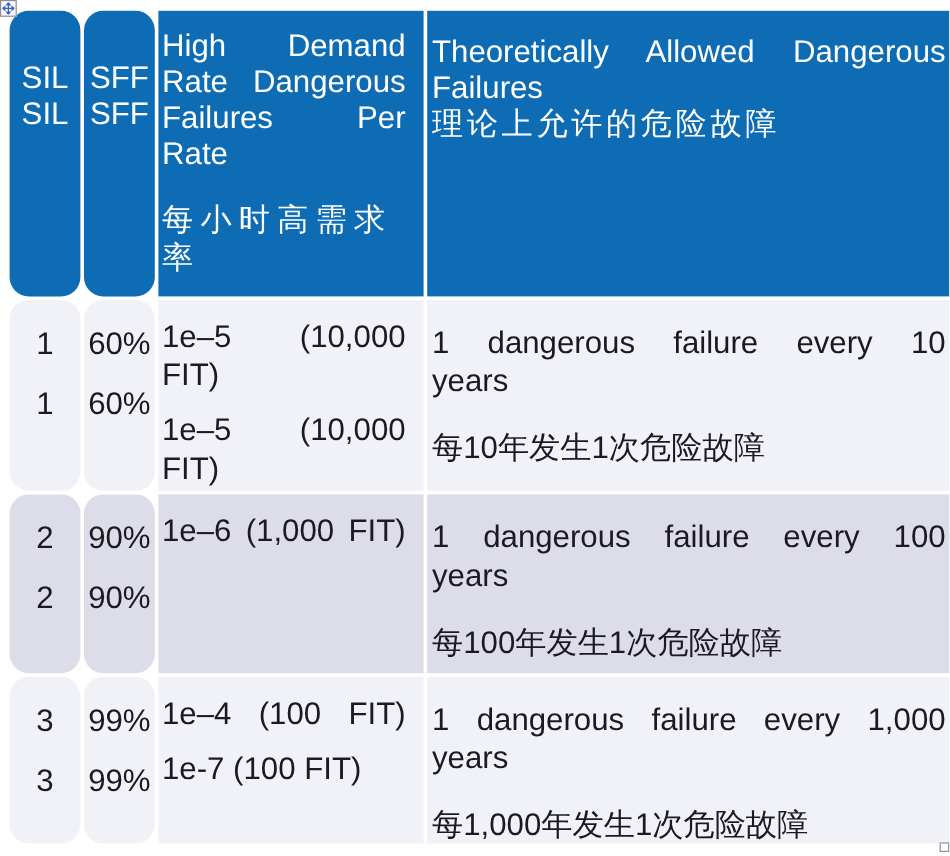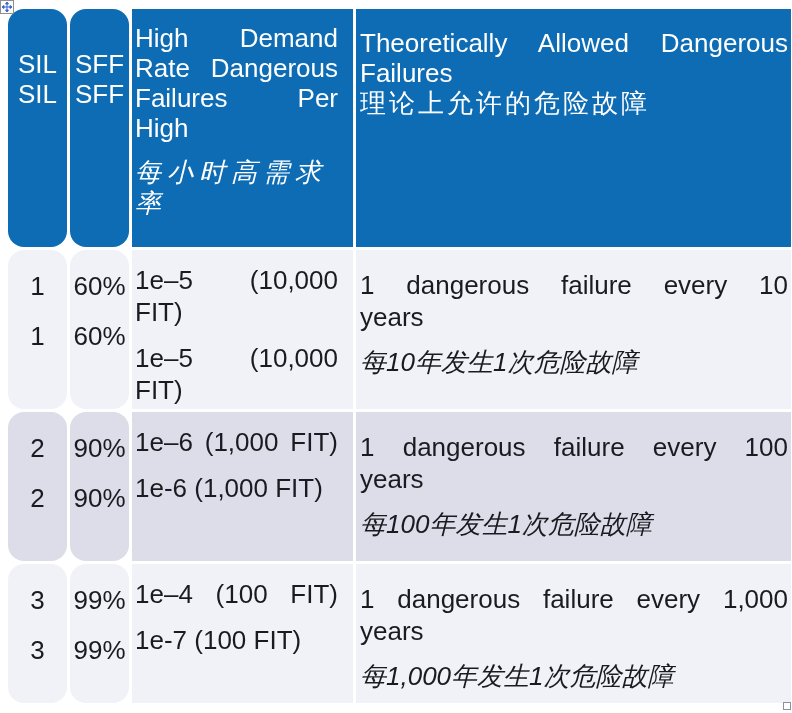--- a/index.html
+++ b/index.html
@@ -17,21 +17,21 @@
   .hc.c12{padding-top:40px;}
   .c3{padding:14px 15px 0 3px;}
   .c4{padding:19px 3px 0 4px;}
   .hc.c4{}
   .ln{line-height:32px;white-space:normal;}
   .h30{line-height:30px;}
   .jl{text-align:justify;text-align-last:justify;}
   .ctr{text-align:center;}
   .g18{margin-top:18px;}
   .p2{margin-top:14px;}
-  .pz{margin-top:14px;font-style:italic;}
+  .pz{margin-top:25px;}
   .zh-wide{letter-spacing:6px;line-height:31px;}
   .zh-mid{letter-spacing:3px;line-height:31px;}
   .zh{line-height:31px;}
   .move-handle{position:absolute;left:0;top:0;width:14px;height:14px;
       box-sizing:border-box;border:1px solid #8f8f8f;background:#fafafa;
       display:flex;align-items:center;justify-content:center;z-index:5;}
   .resize-handle{position:absolute;left:783px;top:702px;width:8px;height:8px;
       box-sizing:border-box;border:1px solid #8f8f9c;background:#ffffff;z-index:5;}
 </style>
 </head>
@@ -61,21 +61,21 @@
     <div class="ln h30 ctr">SIL</div>
   </div>
   <div class="cell hc c12">
     <div class="ln h30 ctr">SFF</div>
     <div class="ln h30 ctr">SFF</div>
   </div>
   <div class="cell hc c3">
     <div class="ln h30 jl">High Demand</div>
     <div class="ln h30 jl">Rate Dangerous</div>
     <div class="ln h30 jl">Failures Per</div>
-    <div class="ln h30">High</div>
+    <div class="ln h30">Rate</div>
     <div class="ln zh-wide pz">每小时高需求率</div>
   </div>
   <div class="cell hc c4">
     <div class="ln h30 jl">Theoretically Allowed Dangerous</div>
     <div class="ln h30">Failures</div>
     <div class="ln zh-mid">理论上允许的危险故障</div>
   </div>
 
   <div class="cell c12">
     <div class="ln ctr">1</div>
@@ -100,21 +100,20 @@
   <div class="cell c12" style="background:#dcdde8">
     <div class="ln ctr">2</div>
     <div class="ln ctr g18">2</div>
   </div>
   <div class="cell c12" style="background:#dcdde8">
     <div class="ln ctr">90%</div>
     <div class="ln ctr g18">90%</div>
   </div>
   <div class="cell c3" style="background:#dcdde8">
     <div class="ln jl">1e–6 (1,000 FIT)</div>
-    <div class="ln p2">1e-6 (1,000 FIT)</div>
   </div>
   <div class="cell c4" style="background:#dcdde8">
     <div class="ln jl">1 dangerous failure every 100</div>
     <div class="ln">years</div>
     <div class="ln zh pz">每100年发生1次危险故障</div>
   </div>
 
   <div class="cell c12">
     <div class="ln ctr">3</div>
     <div class="ln ctr g18">3</div>

